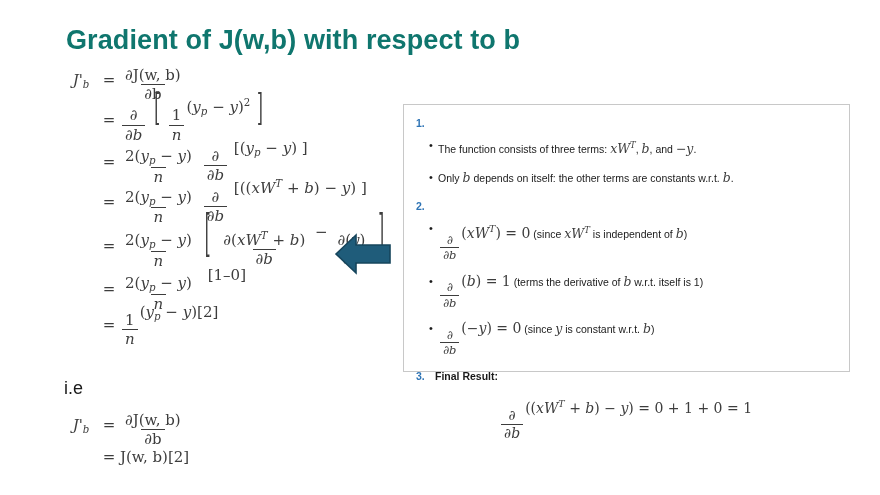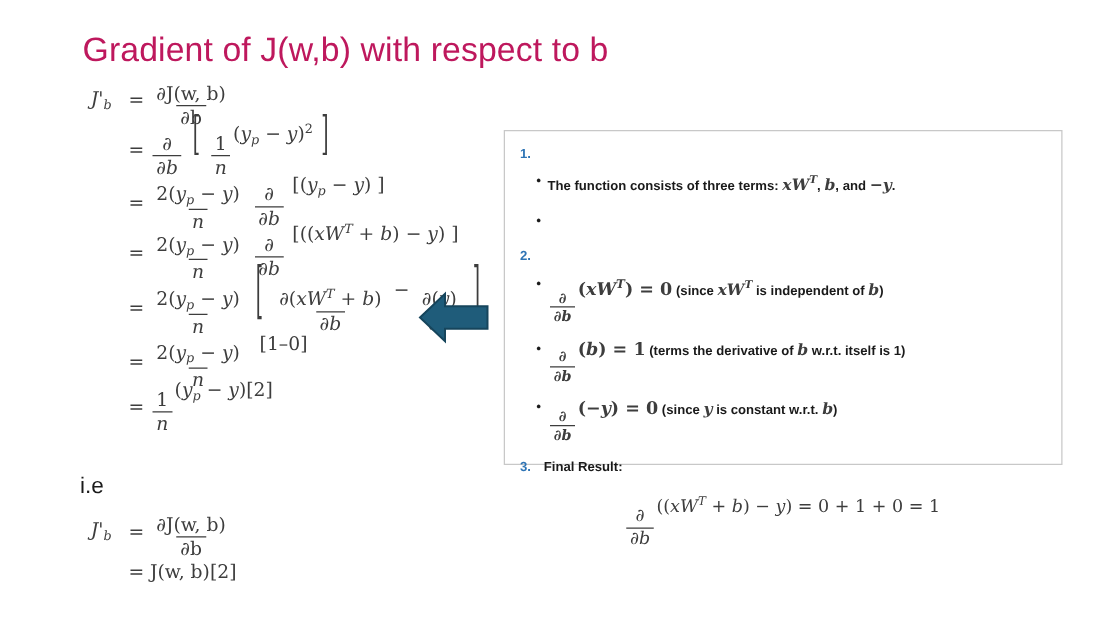--- a/index.html
+++ b/index.html
@@ -15,23 +15,23 @@
     font-family: "Liberation Sans", sans-serif;
     color: #000000;
   }
 
   
   #slide-title {
     position: absolute;
     left: 66px;
     top: 25px;
     font-size: 27px;
-    font-weight: 400;
+    font-weight: 700;
     letter-spacing: 0.1px;
-    color: #be185d;
+    color: #0f766e;
     white-space: nowrap;
   }
 
   
   .math {
     font-family: "DejaVu Serif", "Liberation Serif", serif;
     color: #3d3d3d;
     font-size: 15px;
   }
   .mi { font-style: italic; }
@@ -186,21 +186,20 @@
     padding-left: 13px;
     font-size: 11px;
     line-height: 17px;
     color: #1a1a1a;
     box-sizing: border-box;
   }
   .bul-txt {
     font-size: 10.5px;
     line-height: 17px;
     color: #1a1a1a;
-    font-weight: bold;
   }
   .bul-txt .math { font-size: 12.5px; }
   .bul-txt .math.big { font-size: 14px; }
 
   #final-formula {
     text-align: center;
     margin-top: 14px;
     font-size: 14px;
   }
 </style>
@@ -349,20 +348,21 @@
   <div class="step">
     <div class="step-num">1.</div>
   </div>
   <ul class="bullets">
     <li>
       <span class="bul-dot">•</span>
       <span class="bul-txt"><span>The function consists of three terms: </span><span class="math"><span class="mi">xW</span><span class="sup">T</span></span><span>, </span><span class="math mi">b</span><span>, and </span><span class="math mi">−y</span><span>.</span></span>
     </li>
     <li>
       <span class="bul-dot">•</span>
+      <span class="bul-txt"><span>Only </span><span class="math mi">b</span><span> depends on itself: the other terms are constants w.r.t. </span><span class="math mi">b</span><span>.</span></span>
     </li>
   </ul>
 
   <div class="step">
     <div class="step-num">2.</div>
   </div>
   <ul class="bullets">
     <li>
       <span class="bul-dot">•</span>
       <span class="bul-txt"><span class="math big"><span class="frac small">

